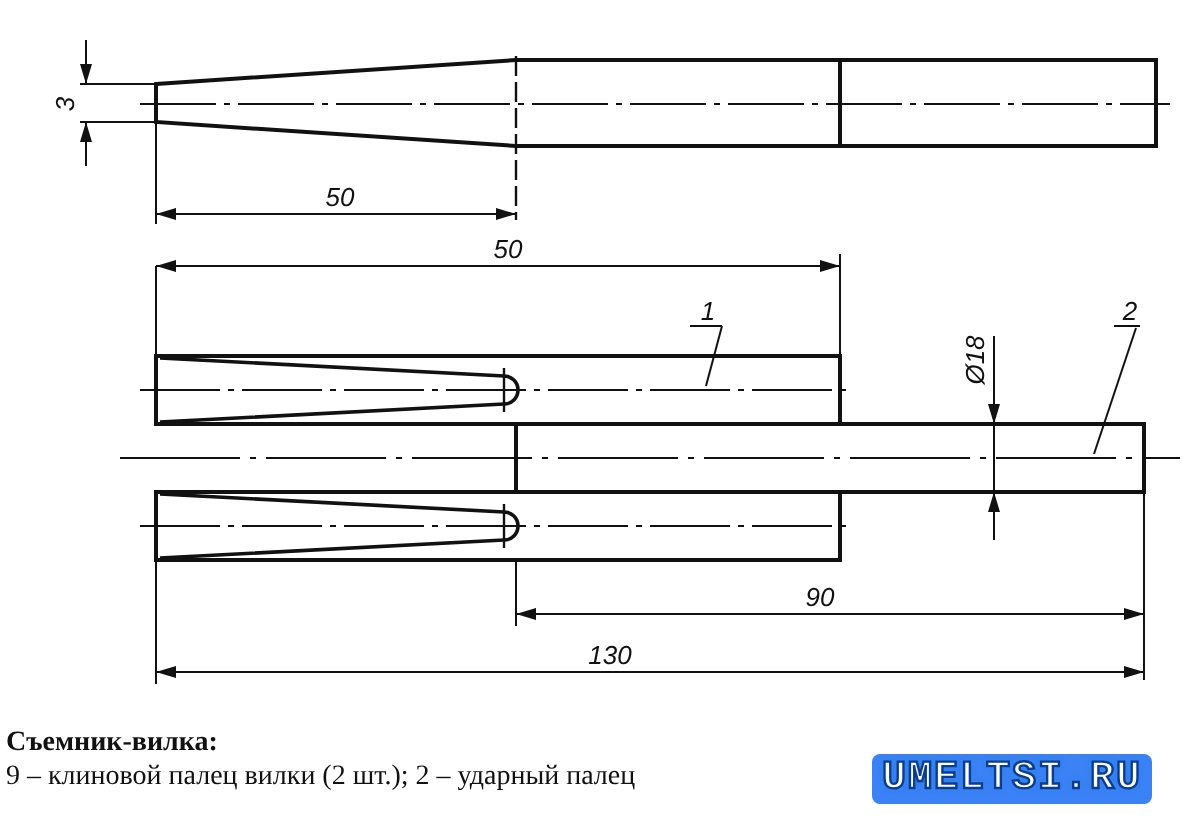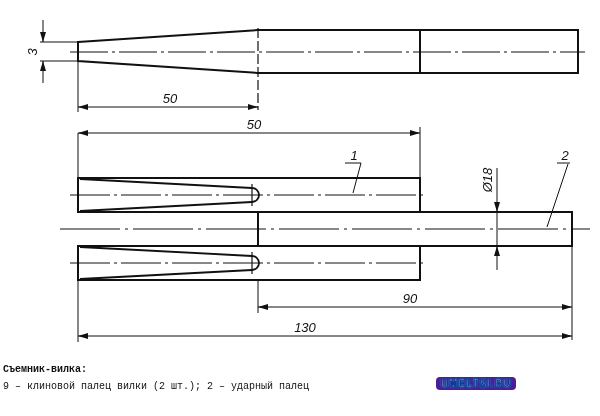--- a/index.html
+++ b/index.html
@@ -1,23 +1,23 @@
 <!DOCTYPE html>
 <html><head>
 <meta charset="utf-8">
 <style>
   html,body{margin:0;padding:0;background:#ffffff;}
   body{width:600px;height:416px;position:relative;overflow:hidden;}
   #drawing{position:absolute;left:0;top:0;width:600px;height:416px;}
   .dimtxt{font-family:"Liberation Sans",sans-serif;font-style:italic;font-size:13px;fill:#111;}
-  .caption{position:absolute;left:3px;font-family:Liberation Mono, monospace;color:#111;font-size:10px;white-space:nowrap;}
+  .caption{position:absolute;left:3px;font-family:Liberation Serif, serif;color:#111;font-size:14px;white-space:nowrap;}
   .cap-title{top:364px;font-weight:bold;}
   .cap-line{top:381px;}
-  .watermark{position:absolute;left:436px;top:377px;font-family:Liberation Sans, sans-serif;font-weight:bold;font-size:10px;letter-spacing:1px;color:#ffffff;
-    -webkit-text-stroke:1.2px #0a3d91;text-shadow:0 0 2px #4aa3ff,0 0 3px #1e6fd9;padding:1px 5px;border-radius:4px;background:#4c1d95;}
+  .watermark{position:absolute;left:436px;top:377px;font-family:Liberation Mono, monospace;font-weight:bold;font-size:20px;letter-spacing:1px;color:#ffffff;
+    -webkit-text-stroke:1.2px #0a3d91;text-shadow:0 0 2px #4aa3ff,0 0 3px #1e6fd9;padding:1px 5px;border-radius:4px;background:#3b82f6;}
 </style>
 </head>
 <body>
 
 <svg id="drawing" viewBox="0 0 600 416" xmlns="http://www.w3.org/2000/svg">
   <defs>
     <marker id="arr" viewBox="0 0 10 6" refX="10" refY="3" markerWidth="10" markerHeight="6" orient="auto-start-reverse" markerUnits="userSpaceOnUse">
       <path d="M0,0 L10,3 L0,6 Z" fill="#111"></path>
     </marker>
   </defs>

